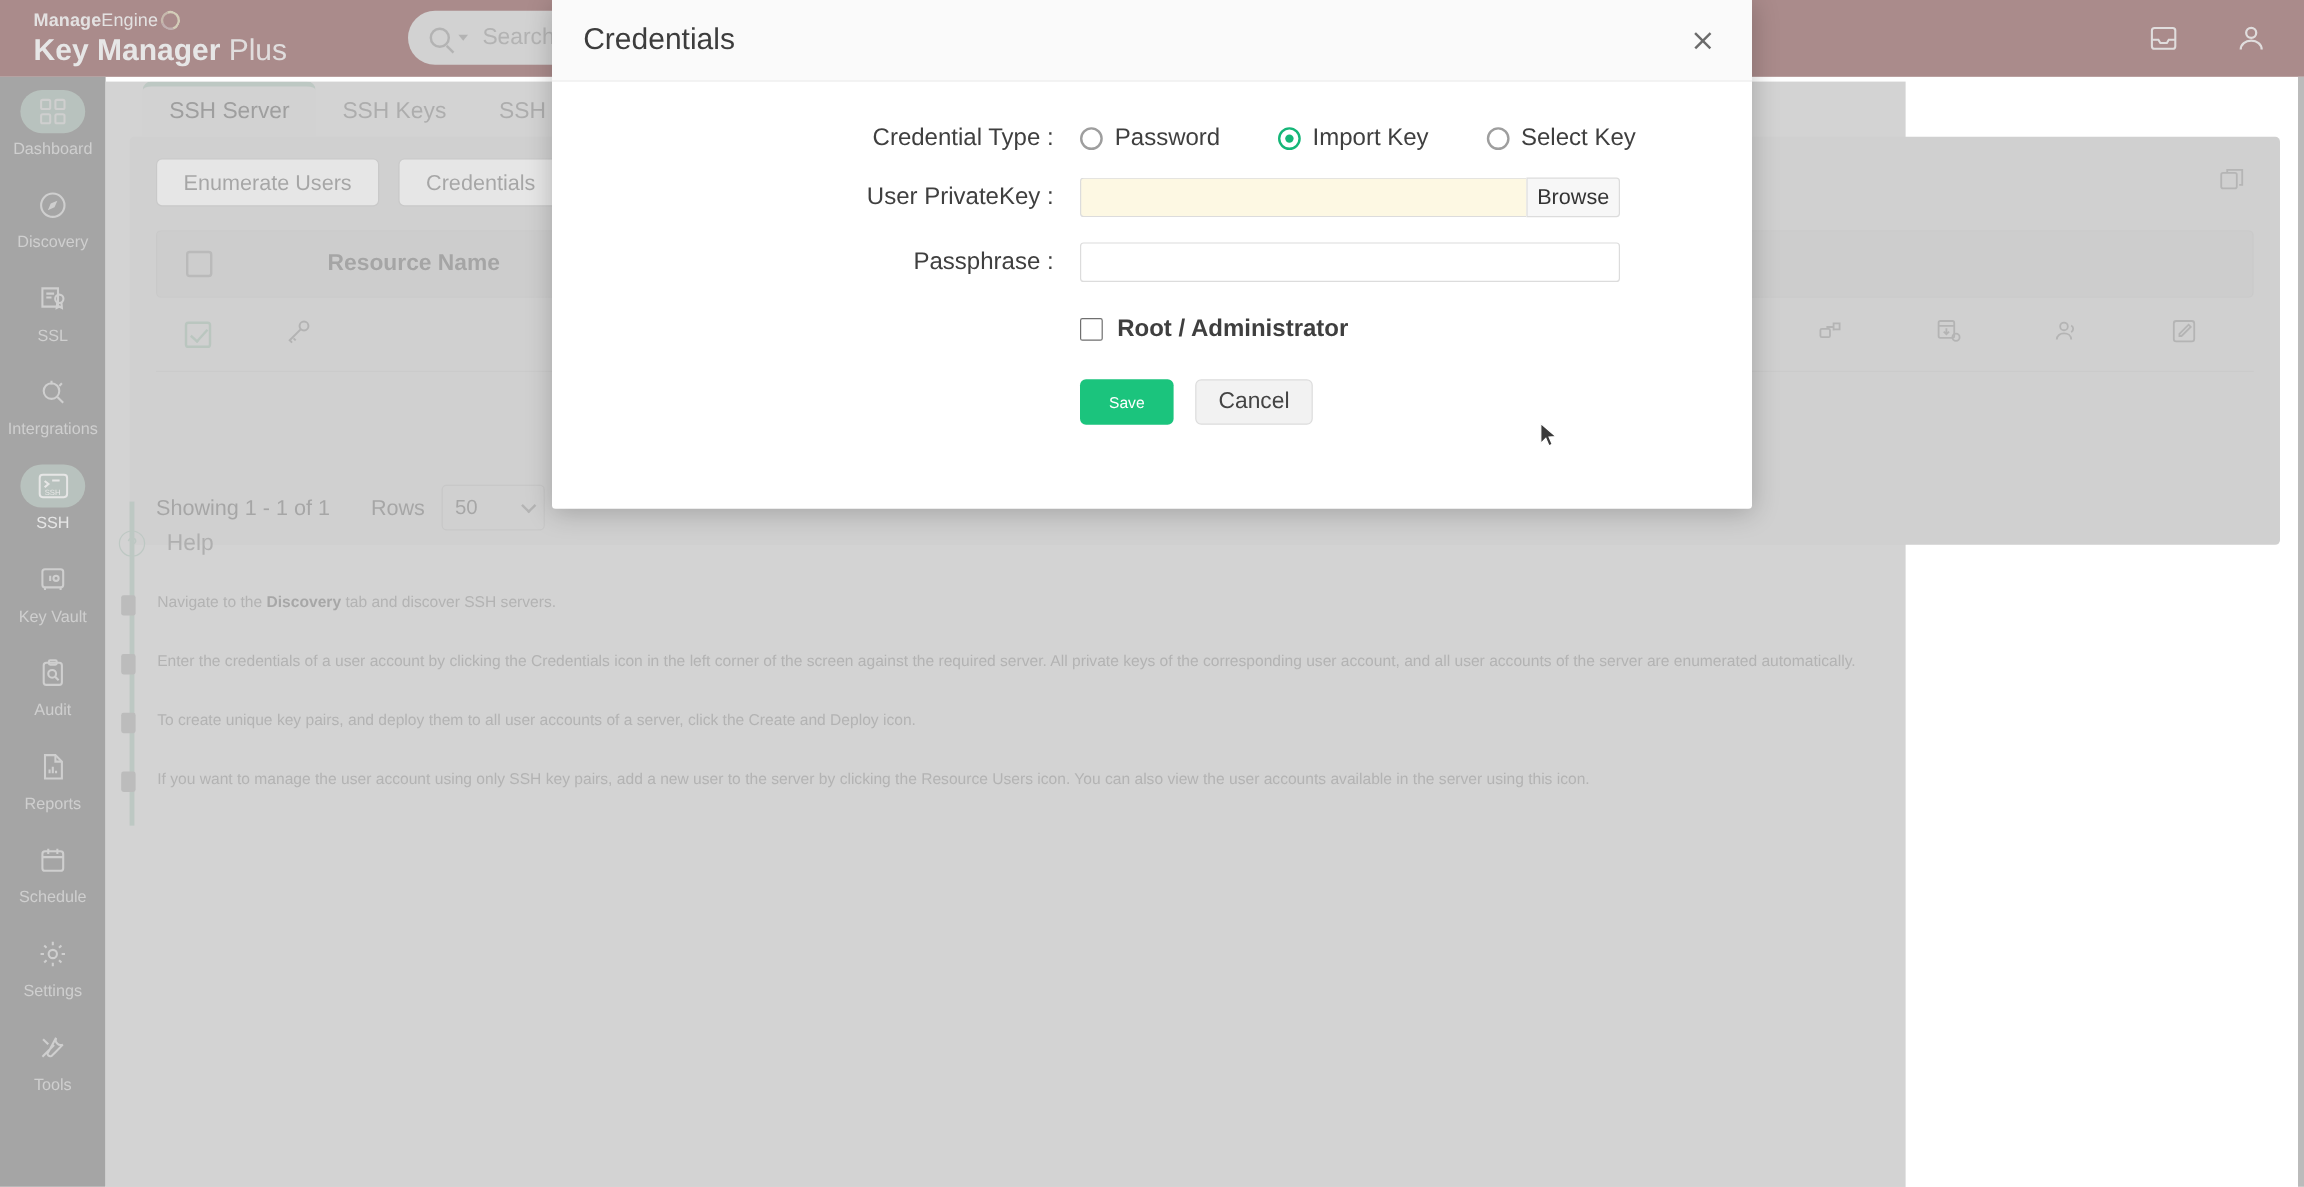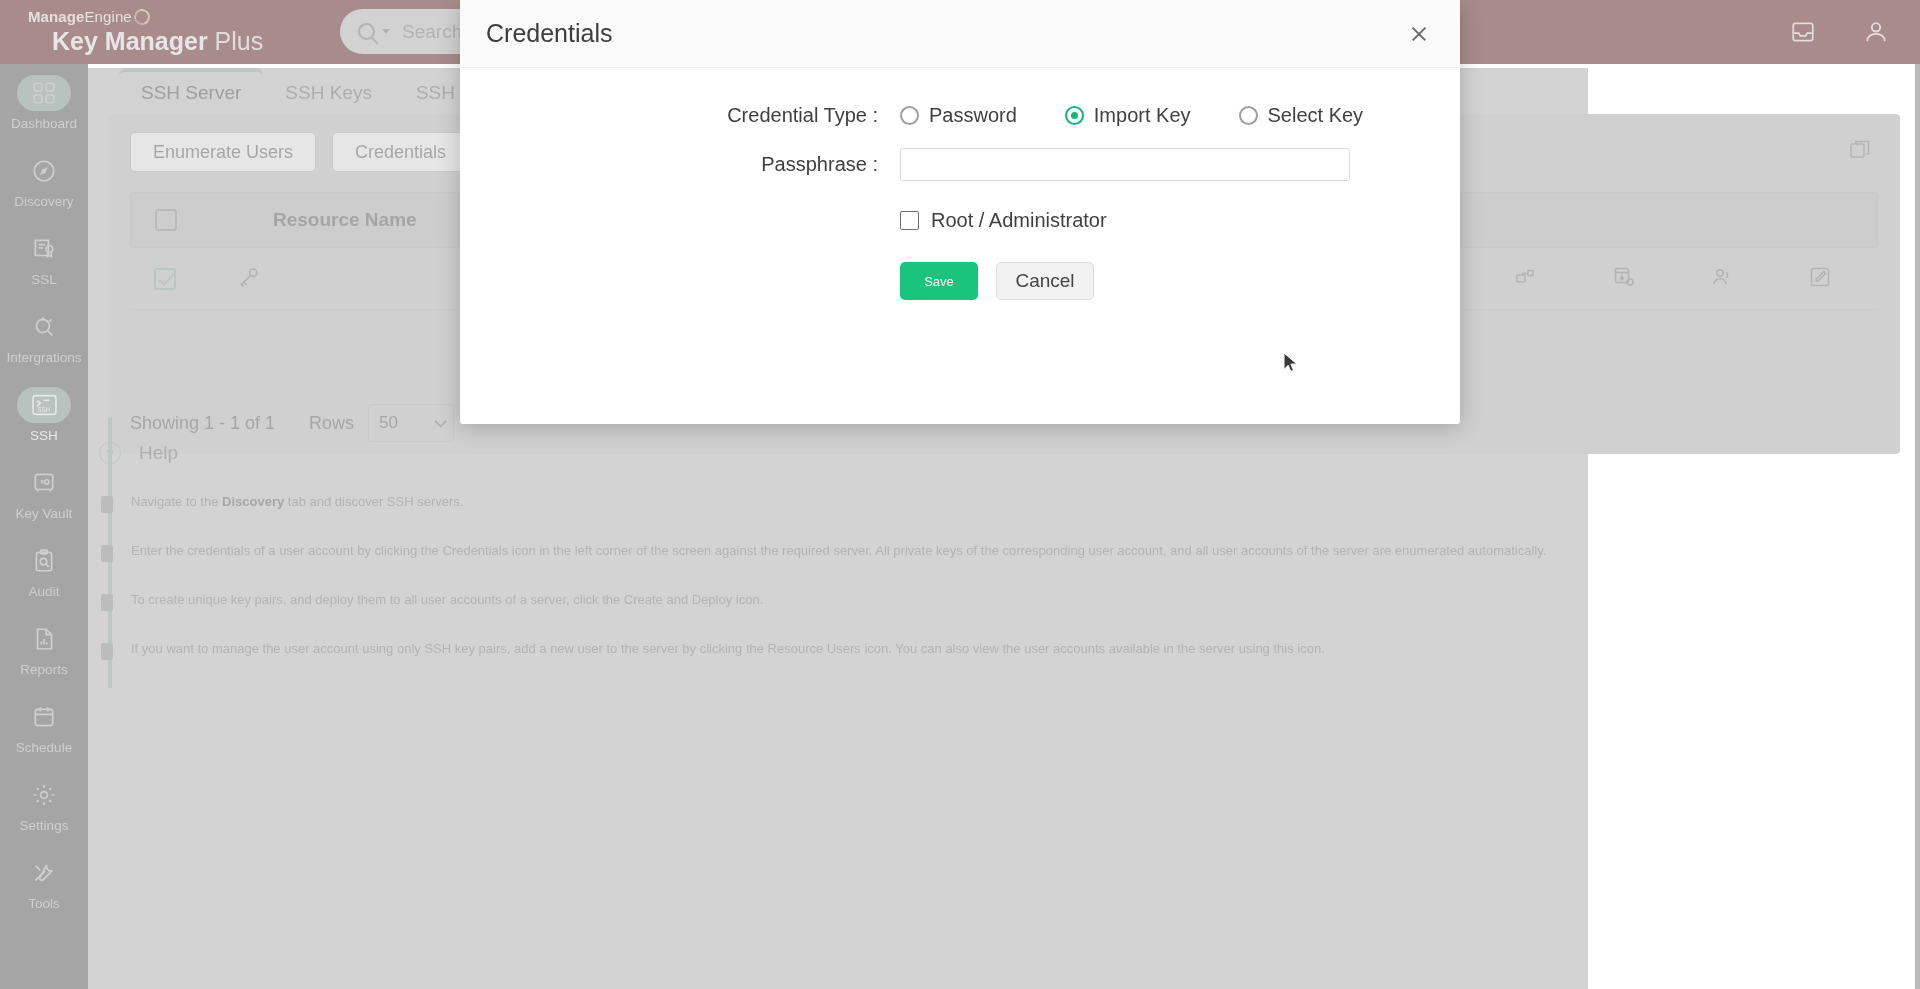--- a/index.html
+++ b/index.html
@@ -25,21 +25,21 @@
   .brand { margin-left: 28px; color: #ffffff; line-height: 1.05; }
   .brand-me { font-size: 15px; letter-spacing: .1px; opacity: .95; }
   .brand-me b { font-weight: 700; }
   .brand-me .lite { font-weight: 400; }
   .brand-me .swirl {
     display:inline-block; width: 16px; height: 16px; margin-left: 2px;
     border: 2px solid #e6cf63; border-radius: 50%;
     border-left-color: #d89a5c; border-bottom-color:#cf7f7f;
     vertical-align: -3px; transform: rotate(25deg);
   }
-  .brand-prod { font-size: 25px; margin-top: 3px; font-weight: 700; margin-left: 24px; }
+  .brand-prod { font-size: 25px; margin-top: 3px; font-weight: 700; }
   .brand-prod .plus { font-weight: 400; opacity: .9; }
 
   .searchbox {
     position: absolute; left: 340px; top: 9px;
     width: 520px; height: 45px; border-radius: 23px;
     background: #cfcfcf; display: flex; align-items: center; padding: 0 18px;
     color: #8a8a8a; font-size: 19px;
   }
   .searchbox .mag {
     width: 17px; height: 17px; border: 2.2px solid #8a8a8a; border-radius: 50%;
@@ -200,21 +200,21 @@
   .radio-opt { display: flex; align-items: center; gap: 10px; font-size: 20px; color: #3f3f3f; }
   .radio {
     width: 19px; height: 19px; border: 2px solid #9e9e9e; border-radius: 50%;
     flex: none; position: relative; background: #fff;
   }
   .radio.sel { border-color: #15b678; }
   .radio.sel:after {
     content:''; position: absolute; left: 4px; top: 4px; width: 7px; height: 7px;
     border-radius: 50%; background: #15b678;
   }
-  .cbrow { display: flex; align-items: center; margin-top: 28px; }
+  .cbrow { display: flex; align-items: center; margin-top: 28px; font-weight: bold; }
   .cbspacer { width: 440px; }
   .cbox-wrap { display: flex; align-items: center; gap: 12px; font-size: 20px; color: #3f3f3f; }
   .cbox { width: 19px; height: 19px; border: 1.6px solid #6f6f6f; border-radius: 2px; background:#fff; flex:none; }
 
   .btnrow { display: flex; margin-top: 30px; }
   .btnspacer { width: 440px; }
   .btn-save {
     width: 78px; height: 38px; background: #1bc47d; color: #fff;
     border-radius: 5px; font-size: 13px; display:flex; align-items:center; justify-content:center;
   }
@@ -513,20 +513,25 @@
             <span class="radio sel"></span>
             <span>Import Key</span>
           </div>
           <div class="radio-opt">
             <span class="radio"></span>
             <span>Select Key</span>
           </div>
         </div>
       </div>
 
+      <div class="frow">
+        <div class="flabel">User PrivateKey :</div>
+        <input class="finput with-browse" type="text" value="" style="">
+        <div class="browse-btn">Browse</div>
+      </div>
 
       <div class="frow">
         <div class="flabel">Passphrase :</div>
         <input class="finput plain" type="password" value="" style="">
       </div>
 
       <div class="cbrow">
         <div class="cbspacer"></div>
         <div class="cbox-wrap">
           <span class="cbox"></span>

